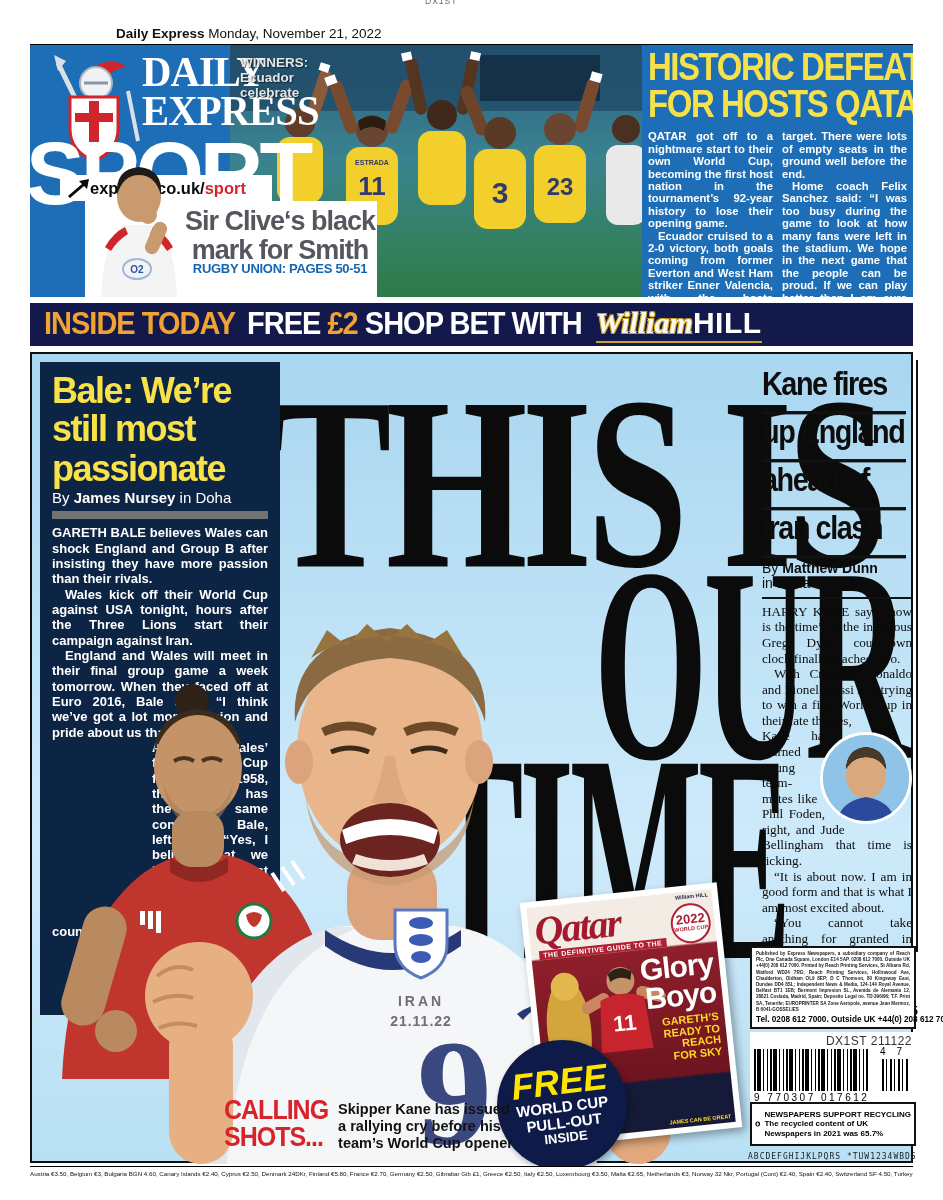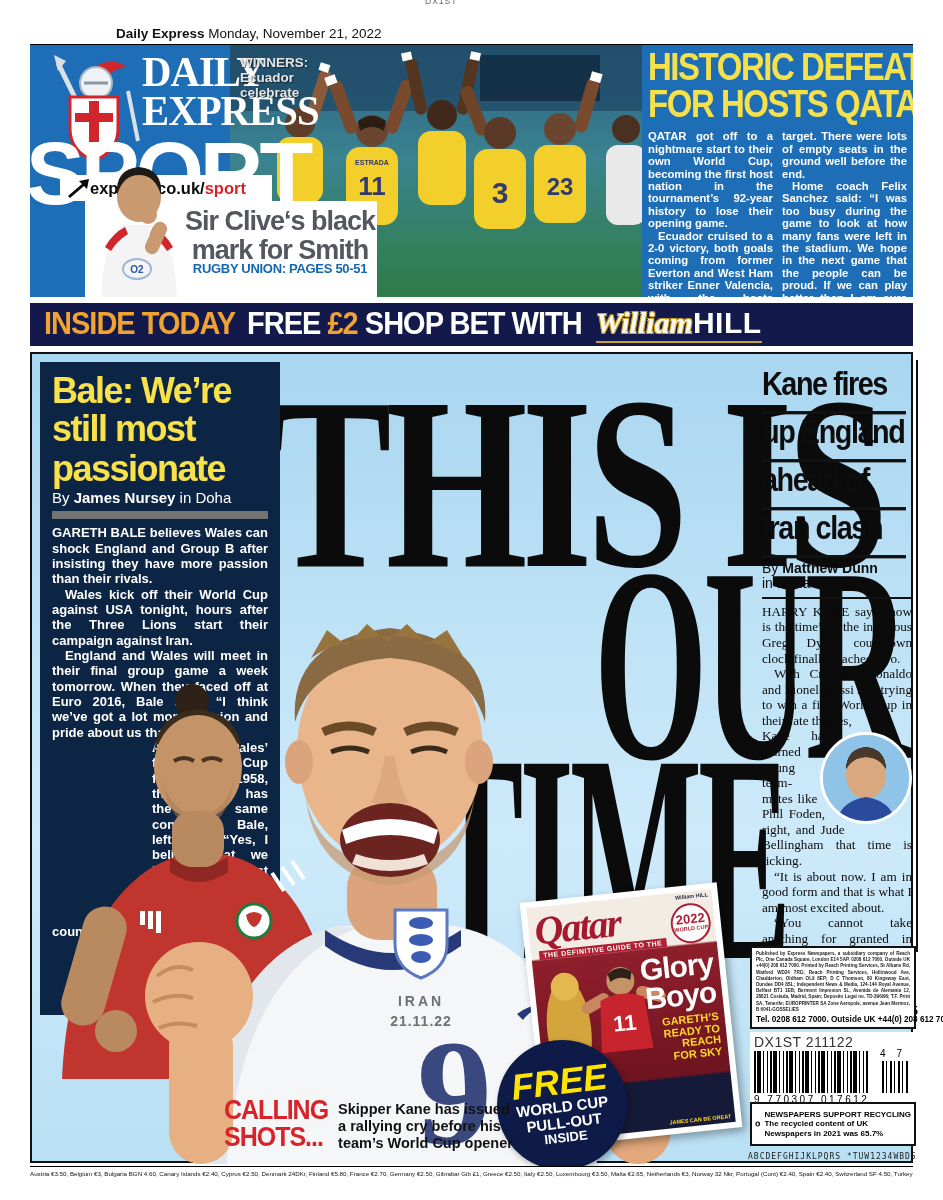--- a/index.html
+++ b/index.html
@@ -96,21 +96,21 @@
   
   #caption{position:absolute;left:192px;top:742px;display:flex;gap:10px;z-index:8;}
   .cap-label{color:#d8232a;font-size:25px;font-weight:900;line-height:.98;letter-spacing:-1px;transform:scaleY(1.08);transform-origin:left top;}
   .cap-text{color:#111;font-weight:800;font-size:14.5px;line-height:1.18;padding-top:5px;}
 
   
   #imprint{position:absolute;left:718px;top:592px;width:166px;background:#fff;border:2px solid #111;padding:3px 4px;box-sizing:border-box;z-index:9;}
   .imp-body{font-size:4.6px;line-height:1.35;text-align:justify;color:#222;font-weight:600;}
   .imp-tel{font-size:8.2px;font-weight:800;margin-top:2px;color:#000;white-space:nowrap;}
   #barcode{position:absolute;left:718px;top:678px;width:166px;background:#fff;padding:2px 4px 3px;box-sizing:border-box;z-index:9;}
-  .bc-label{font-size:14px;color:#333;margin-left:0;letter-spacing:.5px;}
+  .bc-label{font-size:12px;color:#333;margin-left:0;letter-spacing:.5px;text-align:right;}
   .bc-row{position:relative;margin-top:1px;}
   .bars{width:114px;height:42px;background:repeating-linear-gradient(90deg,#000 0 2px,#fff 2px 3px,#000 3px 7px,#fff 7px 9px,#000 9px 10px,#fff 10px 13px,#000 13px 14px,#fff 14px 16px);}
   .bars-small{position:absolute;right:4px;top:10px;width:26px;height:32px;background:repeating-linear-gradient(90deg,#000 0 2px,#fff 2px 4px,#000 4px 5px,#fff 5px 8px);}
   .bc-corner{position:absolute;right:6px;top:-3px;font-size:10px;letter-spacing:4px;color:#000;}
   .bc-digits{font-size:10px;letter-spacing:2.5px;color:#000;margin-top:1px;}
   #recycling{position:absolute;left:718px;top:748px;width:166px;border:2px solid #111;background:#fff;display:flex;gap:4px;padding:3px;box-sizing:border-box;align-items:center;z-index:9;}
   .rec-text div{font-size:8px;font-weight:800;line-height:1.2;color:#000;white-space:nowrap;}
   #sort-line{position:absolute;left:716px;top:798px;font-family:"DejaVu Sans Mono",monospace;font-size:8px;letter-spacing:1px;color:#222;z-index:9;white-space:nowrap;}
 
   

